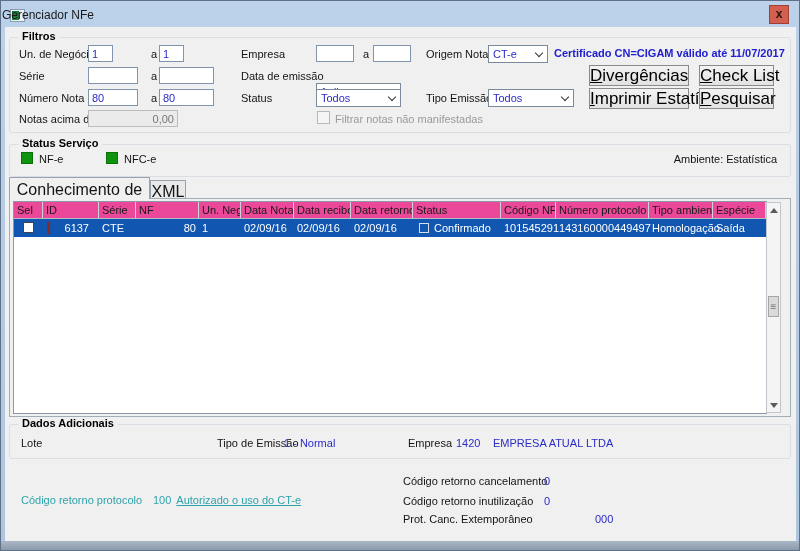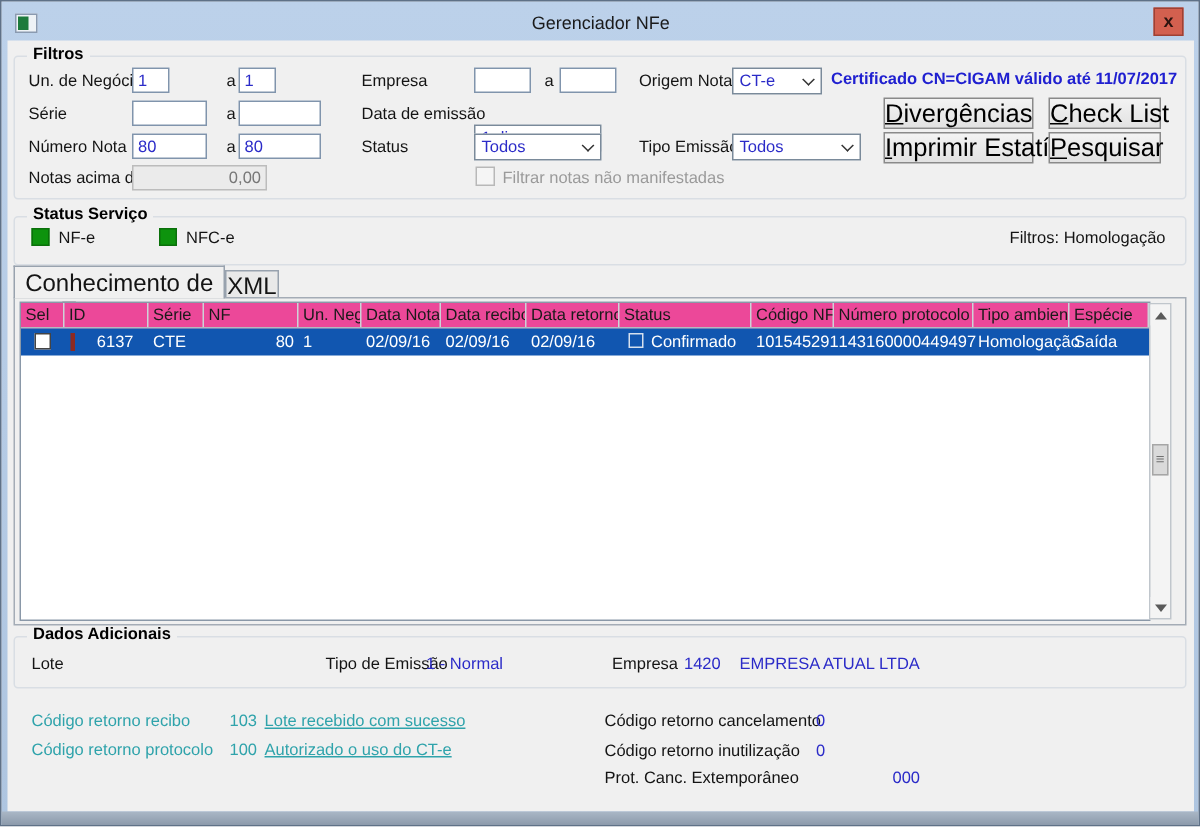--- a/index.html
+++ b/index.html
@@ -5,21 +5,21 @@
   * { margin:0; padding:0; box-sizing:border-box; }
   html,body { width:800px; height:551px; font-family:"Liberation Sans",sans-serif; }
   .window { position:relative; width:800px; height:551px;
             background:linear-gradient(#bcd1ea,#aec5e0);
             border:1px solid #5f7187; overflow:hidden; }
   .bottomframe { position:absolute; left:0; bottom:0; width:100%; height:9px;
                  background:linear-gradient(#aab7c6,#8c9aab); }
   .client { position:absolute; left:4px; top:26px; width:791px; height:514px;
             background:#f0f0f0; }
   .titlebar { position:absolute; left:1px; top:1px; width:797px; height:24px; }
-  .title { position:absolute; left:0; top:6px; width:100%; text-align:center;
+  .title { position:absolute; left:0; top:6px; width:100%; 
            font-size:12px; color:#1a1a1a; }
   .appicon { position:absolute; left:8px; top:7px; width:15px; height:13px;
              background:#eef2f6; border:1px solid #8a9ab0; }
   .appicon span { position:absolute; left:1px; top:1px; width:7px; height:9px;
                   background:#1d7a3c; }
   .closebtn { position:absolute; left:767px; top:3px; width:20px; height:19px;
               background:#d3604f; border:1px solid #9e4134; color:#2d1410;
               font-size:12px; font-weight:bold; text-align:center; line-height:17px; }
   .group { position:absolute; border:1px solid #d9dee4; border-radius:3px; }
   .glabel { position:absolute; top:-8px; left:8px; background:#f0f0f0;
@@ -156,21 +156,21 @@
   <span class="cbx" style="left:316px;top:110px;"></span>
   <span class="l gray" style="left:334px;top:112px;">Filtrar notas não manifestadas</span>
 
   <div class="group" style="left:8px;top:143px;width:782px;height:33px;">
     <span class="glabel">Status Serviço</span>
   </div>
   <span class="gsq" style="left:20px;top:151px;"></span>
   <span class="l" style="left:38px;top:152px;">NF-e</span>
   <span class="gsq" style="left:105px;top:151px;"></span>
   <span class="l" style="left:123px;top:152px;">NFC-e</span>
-  <span class="l" style="right:22px;top:152px;">Filtros: Homologação</span>
+  <span class="l" style="right:22px;top:152px;">Ambiente: Estatística</span>
 
   <div class="tab active" style="left:8px;top:176px;width:141px;height:22px;">Conhecimento de Transporte</div>
   <div class="tab inactive" style="left:149px;top:179px;width:36px;height:19px;">XML</div>
 
   <div class="panel"></div>
   <div class="grid">
     <div class="thead">
       <div class="th c0">Sel</div>
       <div class="th c1">ID</div>
       <div class="th c2">Série</div>
@@ -215,25 +215,20 @@
   <div class="group" style="left:8px;top:423px;width:782px;height:35px;">
     <span class="glabel">Dados Adicionais</span>
   </div>
   <span class="l" style="left:20px;top:436px;">Lote</span>
   <span class="l" style="left:216px;top:436px;">Tipo de Emissão</span>
   <span class="l blue" style="left:283px;top:436px;">1 - Normal</span>
   <span class="l" style="left:407px;top:436px;">Empresa</span>
   <span class="l blue" style="left:455px;top:436px;">1420</span>
   <span class="l blue" style="left:492px;top:436px;">EMPRESA ATUAL LTDA</span>
 
-  <div class="retrow" style="left:20px;top:474px;">
-    <span class="retlbl">Código retorno recibo</span>
-    <span class="retcode">103</span>
-    <span class="retlink">Lote recebido com sucesso</span>
-  </div>
   <div class="retrow" style="left:20px;top:493px;">
     <span class="retlbl">Código retorno protocolo</span>
     <span class="retcode">100</span>
     <span class="retlink">Autorizado o uso do CT-e</span>
   </div>
   <div class="retrow" style="left:402px;top:474px;">
     <span class="retlblk">Código retorno cancelamento</span>
     <span class="retval">0</span>
   </div>
   <div class="retrow" style="left:402px;top:494px;">

